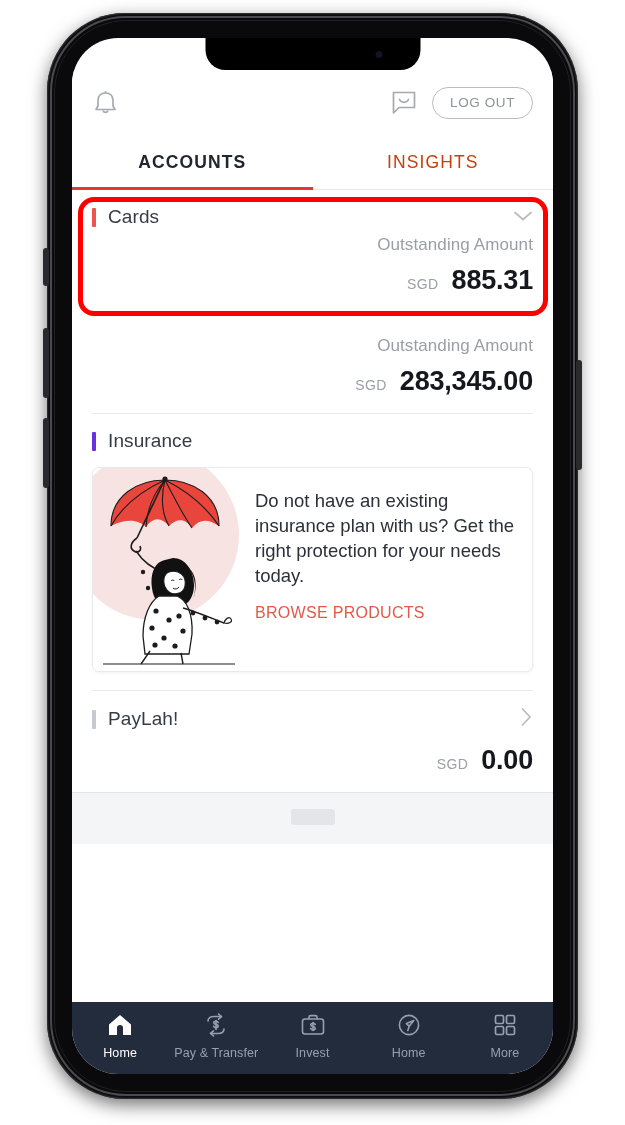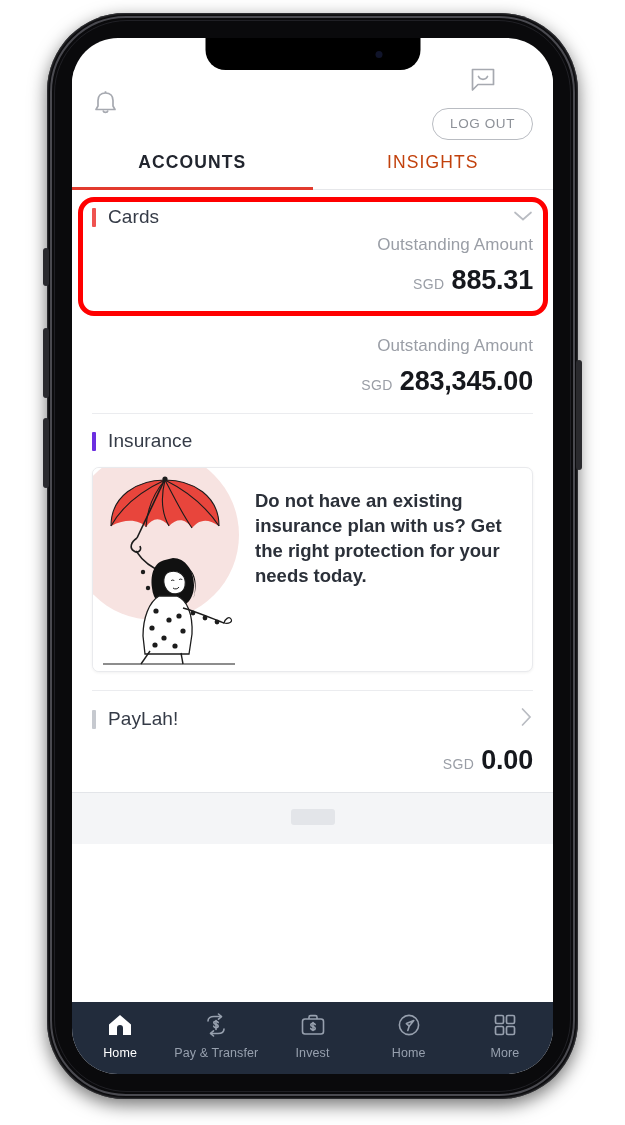--- a/index.html
+++ b/index.html
@@ -64,21 +64,21 @@
   }
 
   
   .app-header{
     position:absolute; top:32px; left:0; right:0;
     height:66px;
     display:flex; align-items:center;
     padding:0 20px;
     background:#fff;
   }
-  .hdr-right{ margin-left:auto; display:flex; align-items:center; gap:14px;flex-direction:column; }
+  .hdr-right{ margin-left:auto; display:flex; align-items:center; gap:14px; }
 
   .icon-bell svg, .icon-chat svg { display:block; }
 
   .logout-btn{
     border:1.6px solid #b9bcc2;
     border-radius:20px;
     padding:7px 17px 8px;
     font-size:13.5px;
     letter-spacing:.6px;
     color:#8d9198;
@@ -125,21 +125,21 @@
   .sec-title{
     font-size:19px; color:#353b47; letter-spacing:.1px;
   }
   .chev{ margin-left:auto; }
 
   .amount-block{ text-align:right; padding:7px 0 16px; }
   .amt-label{
     font-size:17px; color:#9a9ea6; letter-spacing:.1px;
     margin-bottom:3px;
   }
-  .amt-line{ display:flex; align-items:baseline; justify-content:flex-end; gap:7px; }
+  .amt-line{ display:flex; align-items:baseline; justify-content:flex-end; gap:13px; }
   .amt-cur{ font-size:14px; color:#9a9ea6; letter-spacing:.4px; }
   .amt-val{ font-size:27px; font-weight:bold; color:#16181d; letter-spacing:-.2px;margin-top:7px; }
 
   
   .promo{
     margin:15px 0 18px;
     background:#fff;
     border:1px solid #e9eaed;
     border-radius:7px;
     box-shadow:0 1px 3px rgba(0,0,0,.06);
@@ -154,21 +154,21 @@
     overflow:hidden;
   }
   .promo-art .blob{
     position:absolute; left:-24px; top:-18px;
     width:170px; height:170px; border-radius:50%;
     background:#f7e3e1;
   }
   .promo-art svg{ position:absolute; left:0; top:0; }
   .promo-txt{ flex:1; padding:20px 16px 14px 12px; }
   .promo-copy{
-    font-size:18.5px; line-height:25px; color:#2b3039; font-weight:bold;
+    font-size:18.5px; line-height:25px; color:#2b3039; font-weight:normal;
   }
   .promo-cta{
     margin-top:16px;
     font-size:16px; letter-spacing:.3px;
     color:#e05a4a;
   }
 
   .acct-num{ font-size:15.5px; color:#9a9ea6; padding:12px 0 0; }
 
   .peek{
@@ -342,20 +342,21 @@
               </g>
 
               <path d="M57 183 L48 196" stroke="#1c1c1c" stroke-width="1.4"></path>
               <path d="M88 185 L90 196" stroke="#1c1c1c" stroke-width="1.4"></path>
 
               <path d="M10 196 L142 196" stroke="#1c1c1c" stroke-width="1.2"></path>
             </svg>
           </div>
           <div class="promo-txt">
             <div class="promo-copy">Do not have an existing insurance plan with us? Get the right protection for your needs today.</div>
+            <div class="promo-cta">BROWSE PRODUCTS</div>
           </div>
         </div>
       </div>
       <div class="sec-divider"></div>
 
       <div class="section">
         <div class="sec-head">
           <span class="accent" style="background:#c6c9cf"></span>
           <span class="sec-title">PayLah!</span>
           <span class="chev">

